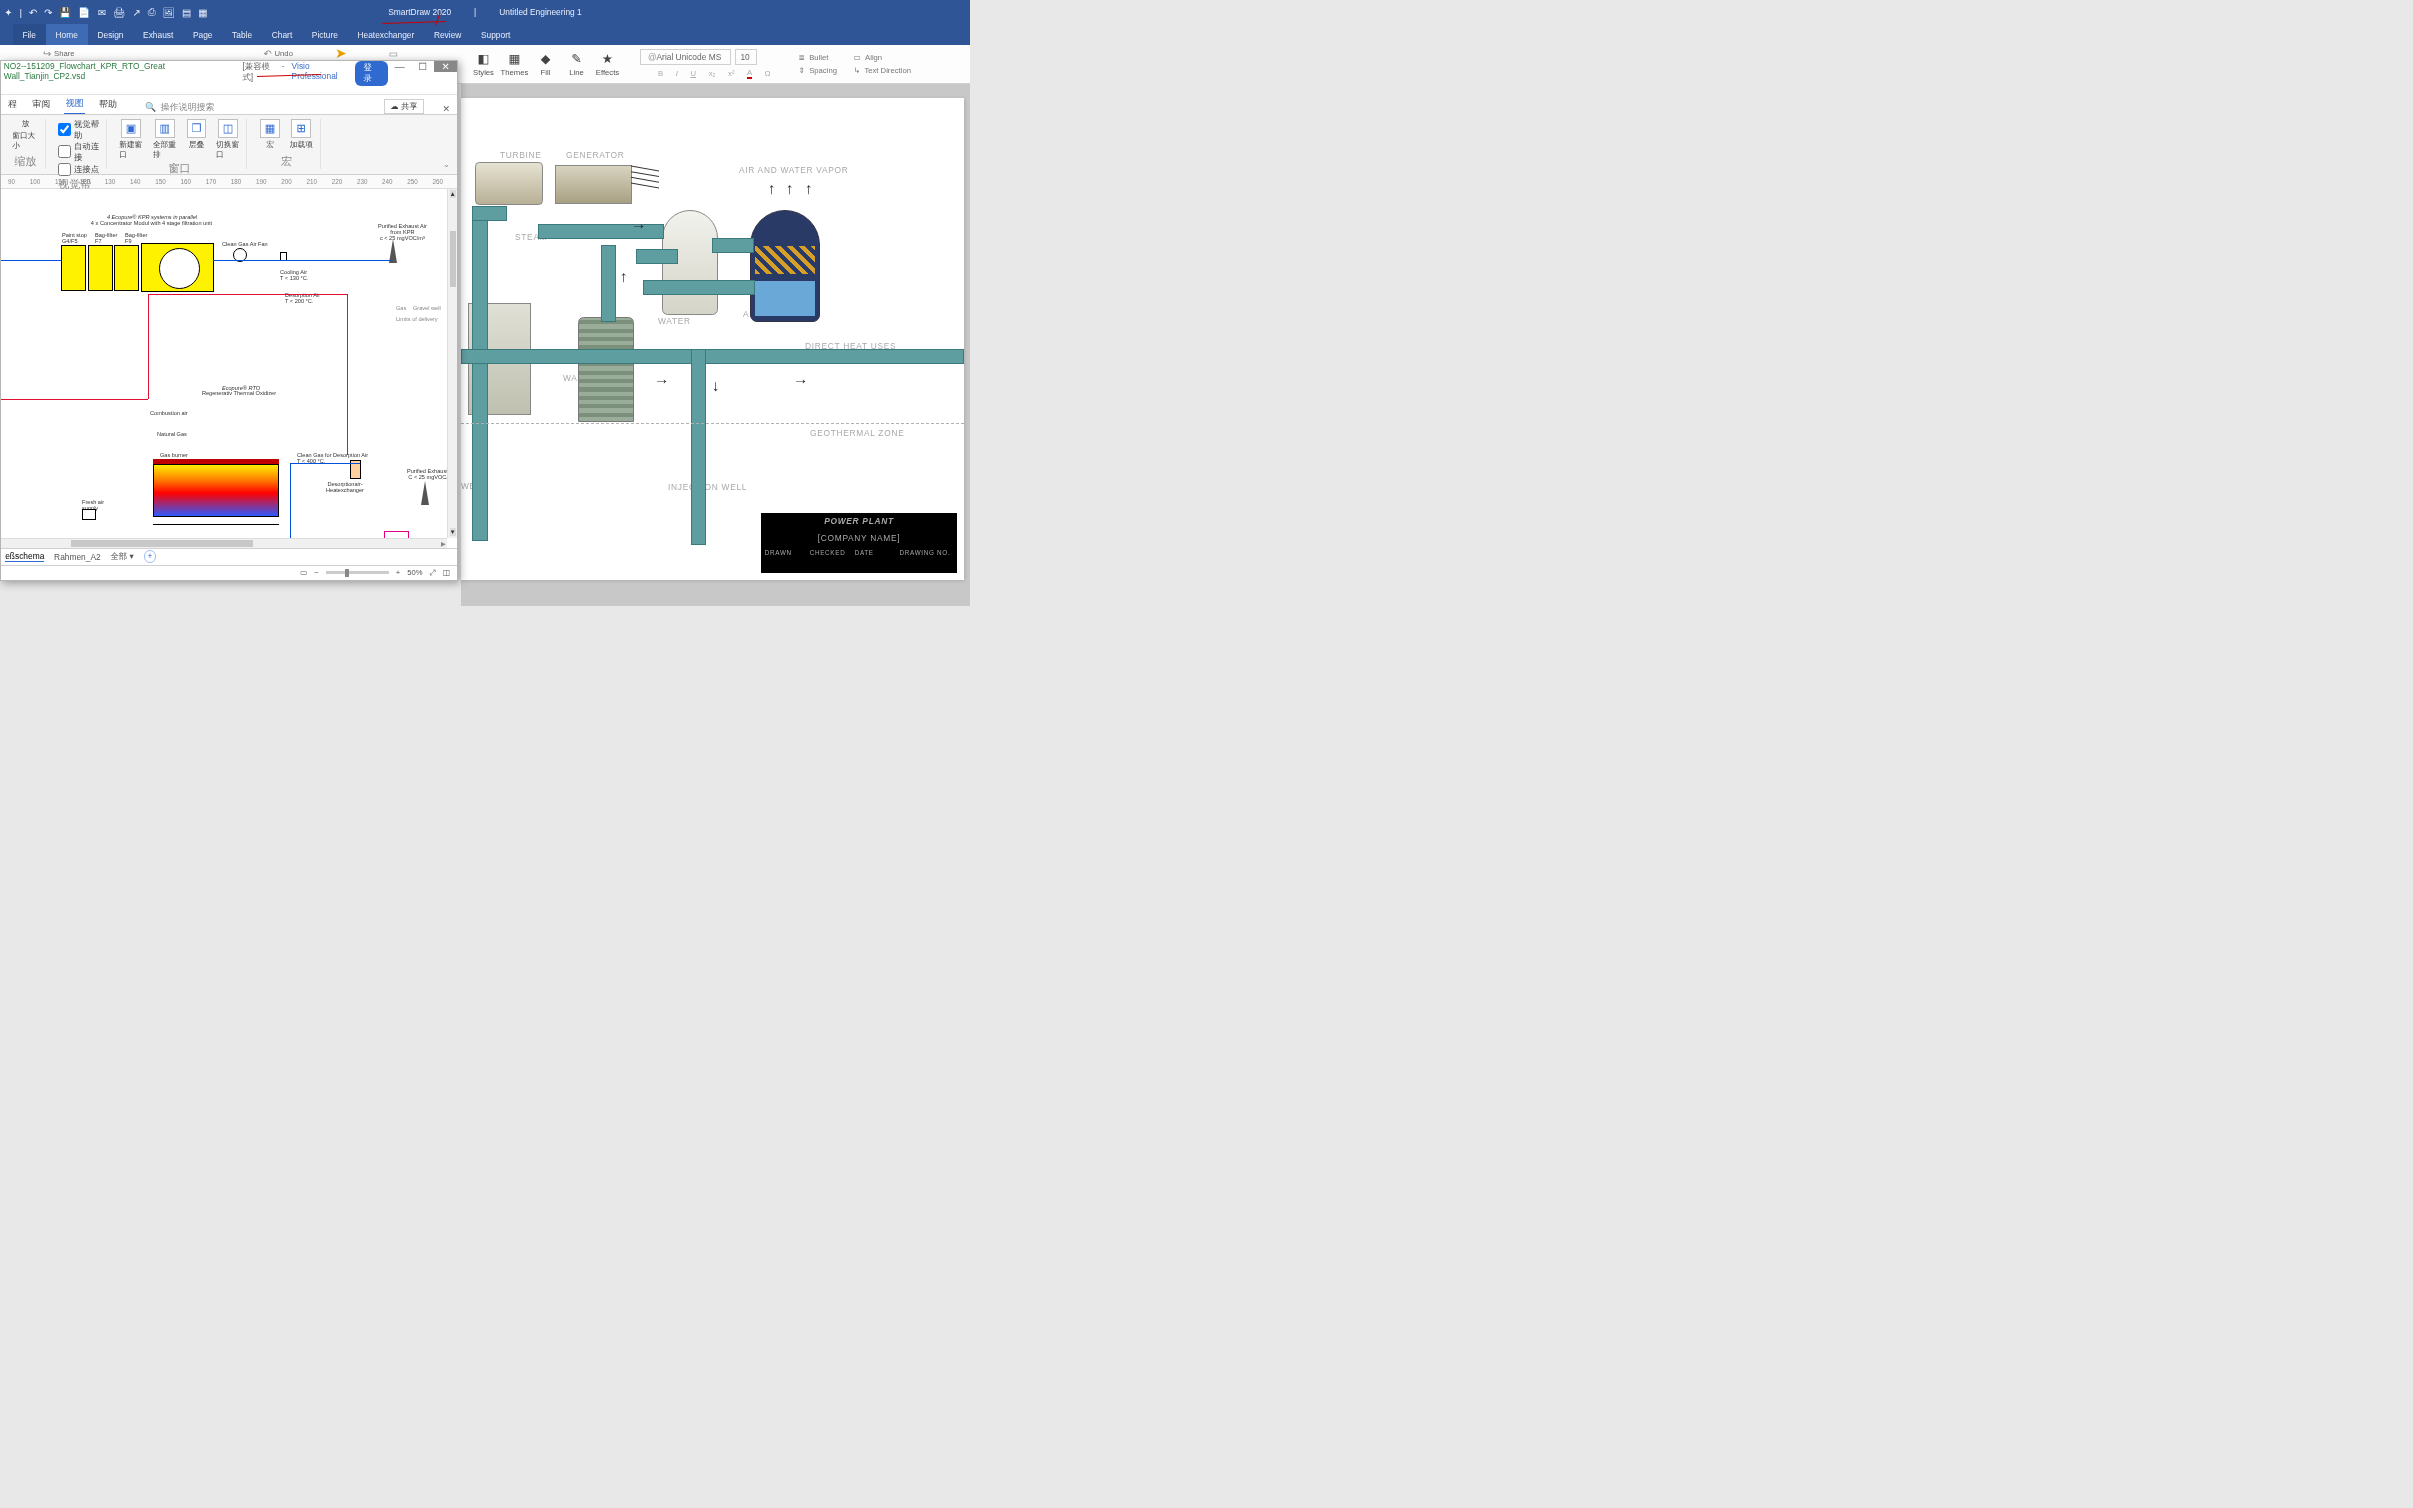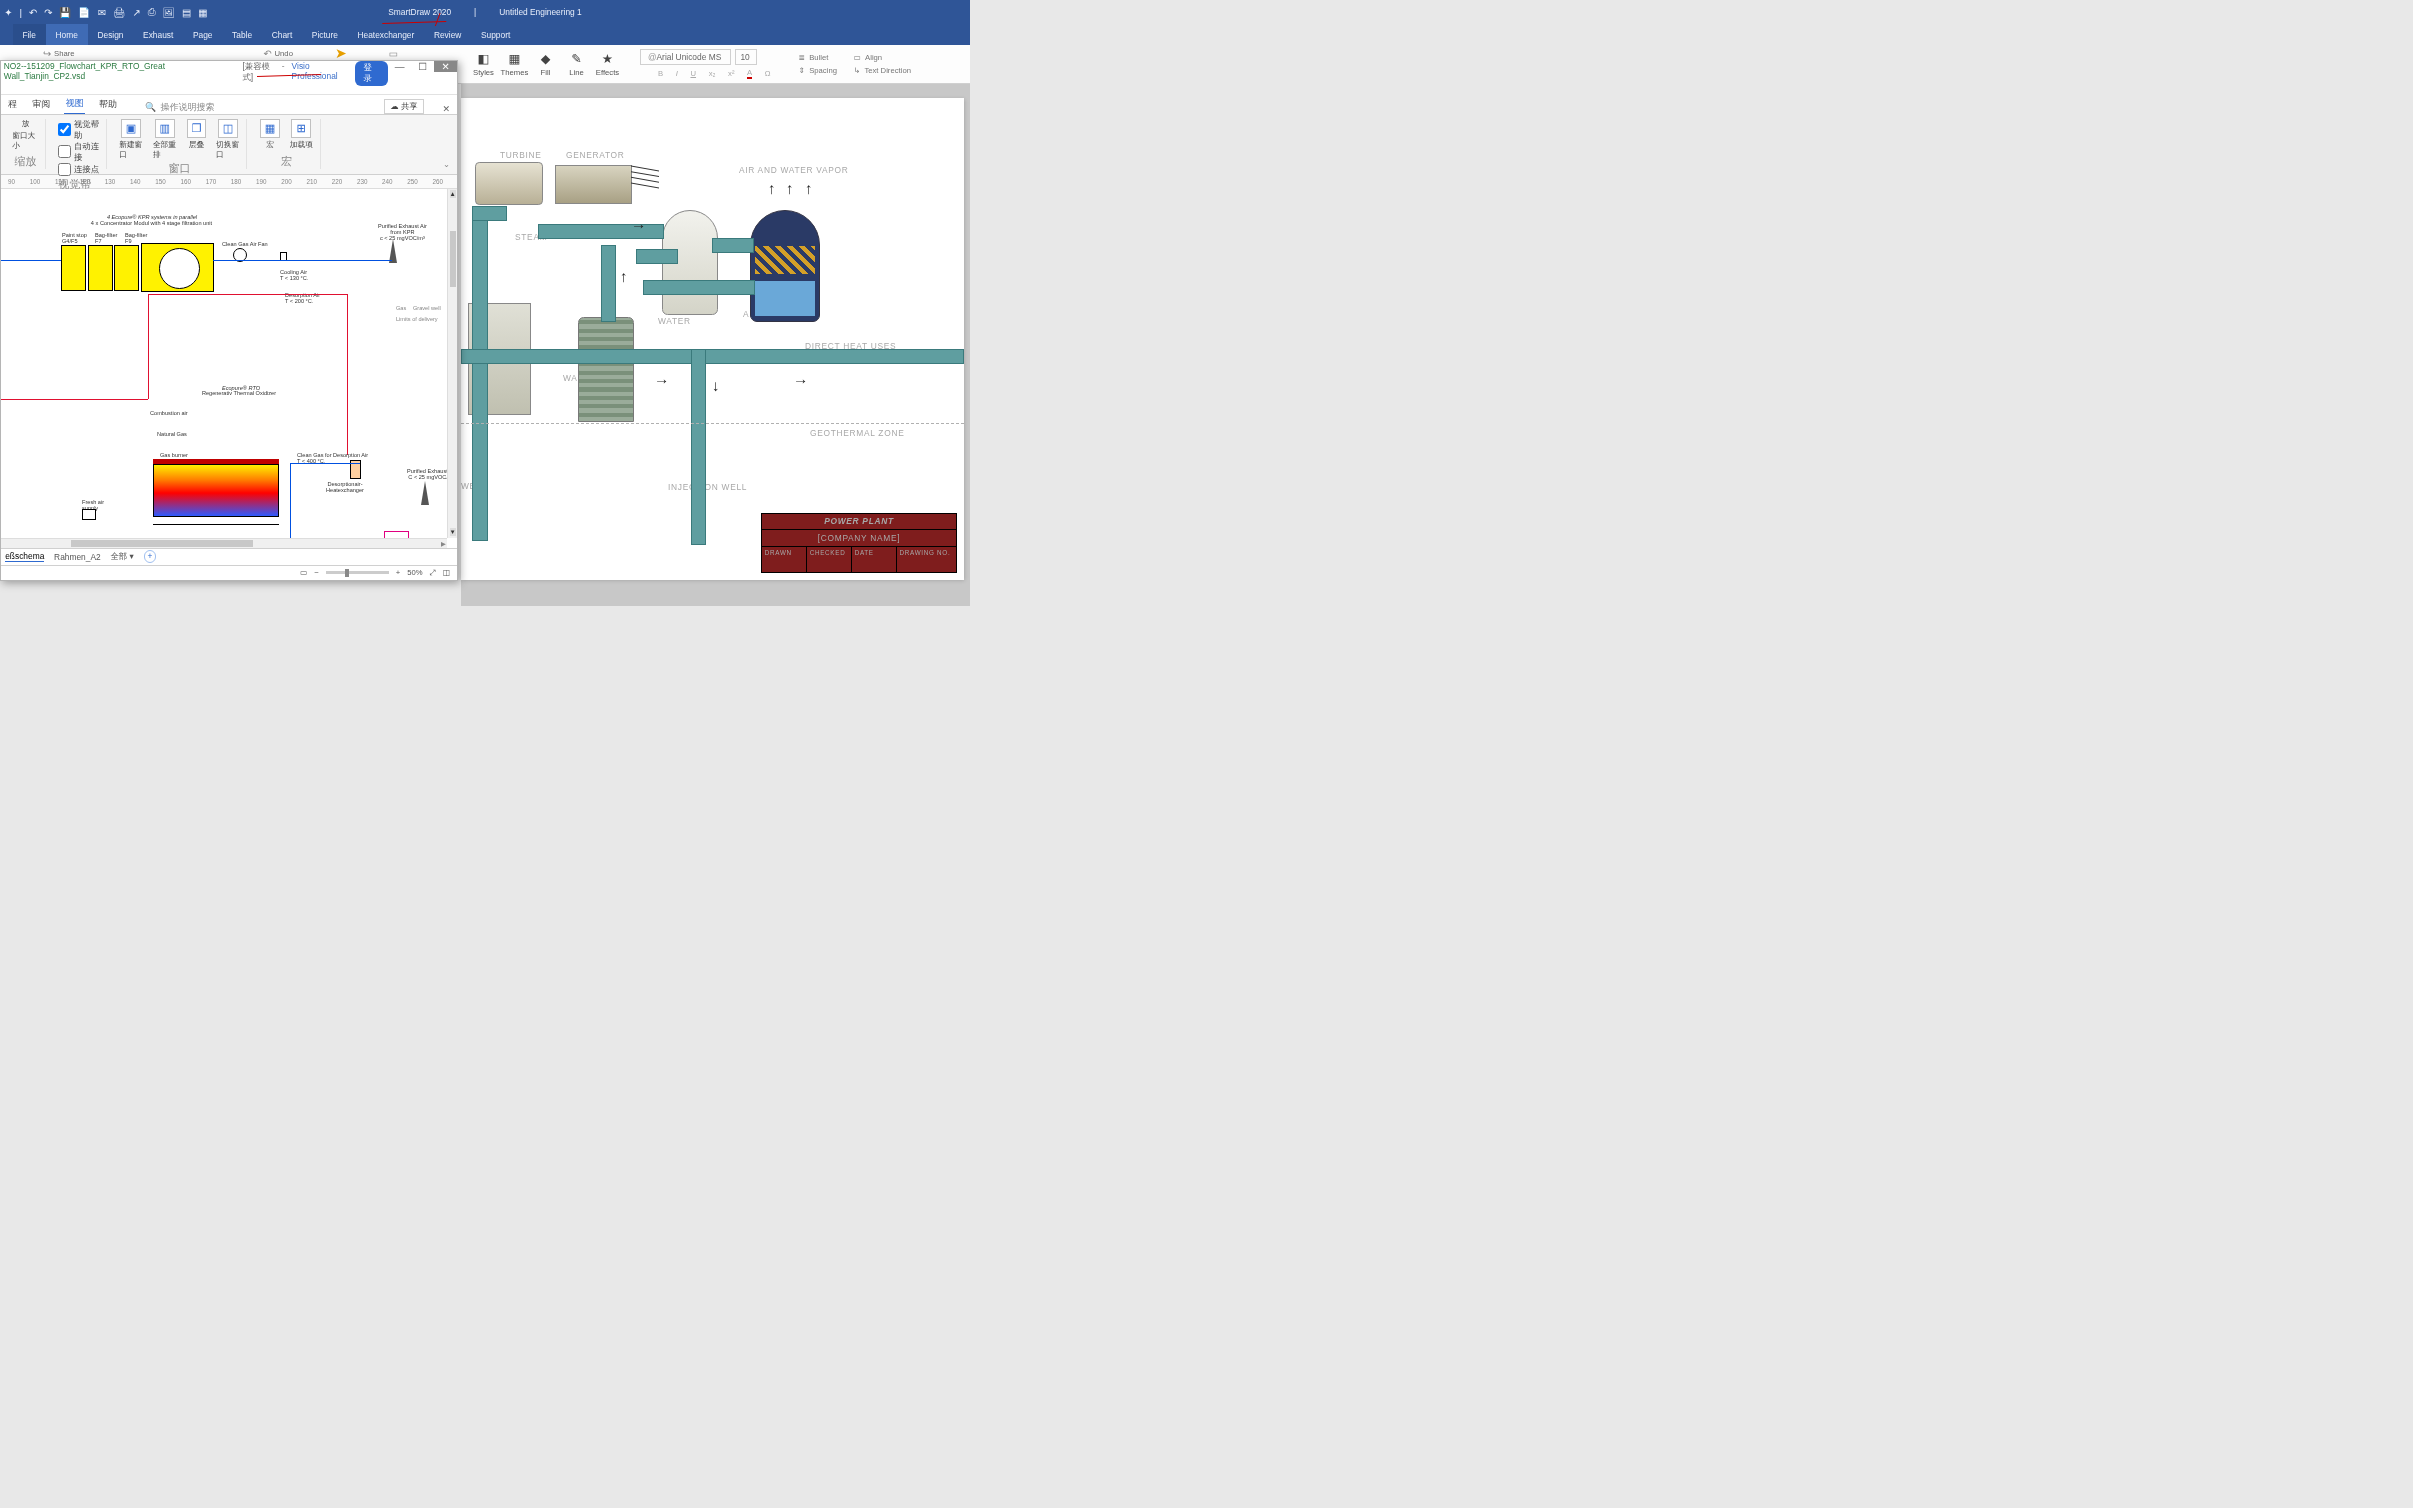--- a/index.html
+++ b/index.html
@@ -32,21 +32,21 @@
 
   
   .geo { position:relative; width:100%; height:100%; font-size:8.4px; color:#a8a8a8; font-family:Arial; letter-spacing:0.7px; }
   .geo .lbl { position:absolute; font-weight:400; }
   .geo .pipe { position:absolute; background:#5f9ea0; border:0.7px solid #3a7a7c; }
   .geo .pipev { width:15.4px; }
   .geo .pipeh { height:15.4px; }
   .geo .arrow { position:absolute; font-size:15.4px; color:#222; }
   .geo .machine { position:absolute; border:0.7px solid #888; background:linear-gradient(#d8d4c0,#b8b09a); }
   .geo-dashed { position:absolute; border-top:1.4px dashed #b0b0b0; }
-  .titleblock { position:absolute; right:7px; bottom:7px; width:196px; border:0.7px solid #000; background:#7f1d1d; font-family:Arial; }
+  .titleblock { position:absolute; right:7px; bottom:7px; width:196px; border:0.7px solid #000; background:#000000; font-family:Arial; }
   .titleblock .tr { border-bottom:0.7px solid #000; text-align:center; padding:2.8px; font-size:8.4px; }
   .titleblock .trow { display:flex; }
   .titleblock .cell { border-right:0.7px solid #000; padding:2.1px 2.8px; font-size:6.3px; flex:1; }
   .titleblock .cell:last-child{ border-right:none; }
 
   
   .visio { position:absolute; left:0; top:60px; width:458px; height:521px; background:#fff; box-shadow:2.1px 2.1px 8.4px rgba(0,0,0,0.35); border:0.7px solid #b5b5b5; display:flex; flex-direction:column; }
   .v-title { height:34px; background:#fff; display:flex; align-items:flex-start; font-size:8.4px; position:relative; border-bottom:0.7px solid #e2e2e2; }
   .v-title .fname { color:#4a6; margin-left:2.8px; }
   .v-title .compat { color:#666; margin-left:4.2px; }

